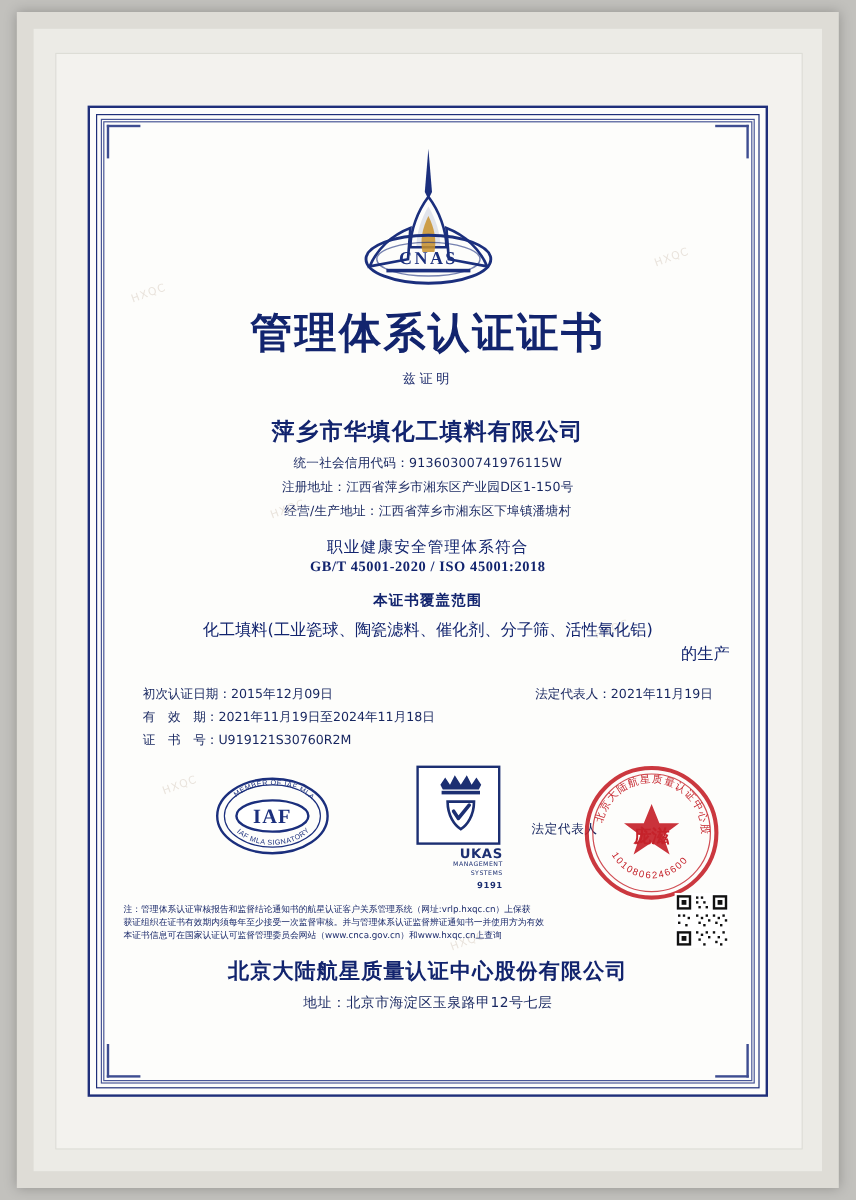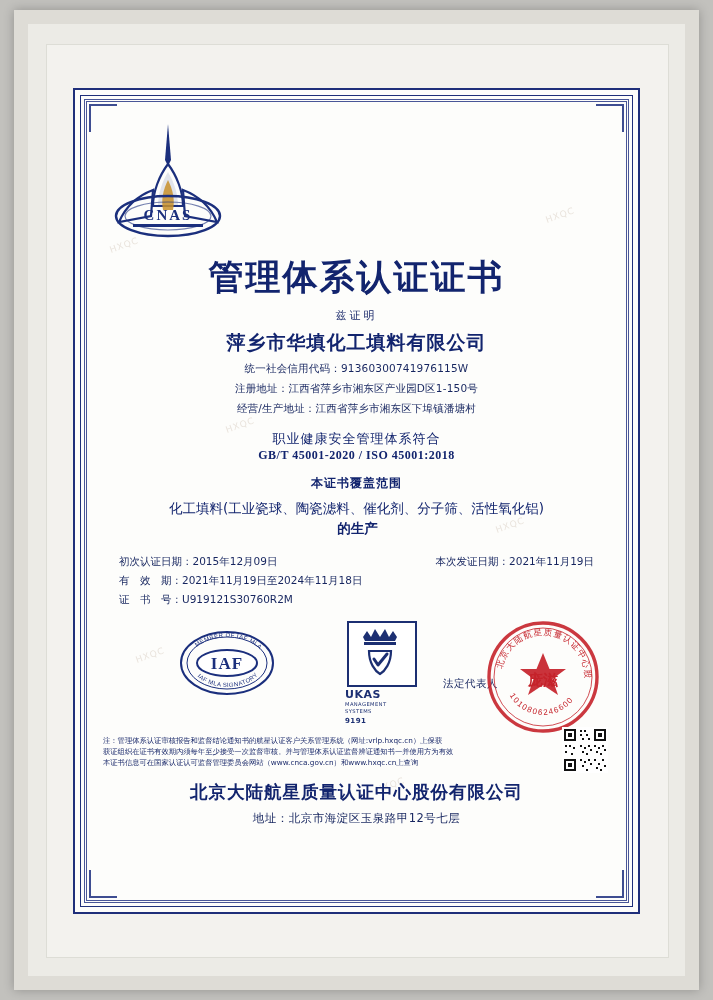--- a/index.html
+++ b/index.html
@@ -92,21 +92,21 @@
     left: 18px; right: 18px; top: 14px; bottom: 14px;
     text-align: center;
   }
 
   
   .logo-wrap {
     margin-top: 16px;
     height: 140px;
     display: flex;
     align-items: center;
-    justify-content: flex-start;
+    justify-content: center;
   }
 
   
   .main-title {
     font-family: "DejaVu Sans", sans-serif;
     font-size: 35px;
     font-weight: bold;
     color: #12246e;
     letter-spacing: 2px;
     margin-top: -6px;
@@ -114,21 +114,21 @@
   .sub-hereby {
     font-size: 11px;
     color: #1b2a6b;
     margin-top: 7px;
     letter-spacing: 3px;
   }
   .company {
     font-size: 19px;
     font-weight: bold;
     color: #12246e;
-    margin-top: 7px;
+    margin-top: 24px;
     letter-spacing: 1px;
   }
   .meta-line {
     font-size: 10.5px;
     color: #16255f;
     margin-top: 6px;
     letter-spacing: .2px;
   }
 
   .standard-head {
@@ -154,21 +154,21 @@
   }
   .scope-body {
     font-size: 13.5px;
     color: #12246e;
     margin-top: 6px;
     line-height: 1.5;
     text-align: left;
     padding: 0 12px;
   }
   .scope-body .l1 { text-align: center; }
-  .scope-body .l2 { text-align: center; padding-left: 2px; font-weight: bold; }
+  .scope-body .l2 { text-align: right; padding-left: 2px; }
 
   
   .dates {
     margin-top: 16px;
     padding: 0 26px;
     font-size: 10.5px;
     color: #16255f;
   }
   .date-row {
     display: flex;
@@ -186,21 +186,21 @@
   }
   .iaf {
     position: absolute;
     left: 86px; top: 6px;
     width: 96px; height: 72px;
   }
   .ukas {
     position: absolute;
     left: 252px; top: 0px;
     width: 74px; height: 96px;
-    text-align: left;
+    text-align: right;
   }
   .ukas-box {
     width: 66px; height: 62px;
     margin: 0 auto;
     border: 2px solid #1c2f72;
     background: #fff;
     position: relative;
   }
   .ukas-name {
     font-size: 11px;
@@ -217,21 +217,21 @@
   }
   .ukas-num {
     font-size: 7px;
     color: #1c2f72;
     margin-top: 2px;
     letter-spacing: .5px;
     font-weight: bold;
   }
   .legal-rep {
     position: absolute;
-    left: 350px; top: 56px;
+    left: 350px; top: 46px;
     font-size: 10.5px;
     color: #16255f;
     letter-spacing: .5px;
     text-align: center;
   }
   .seal {
     position: absolute;
     left: 392px; top: -2px;
     width: 116px; height: 116px;
   }
@@ -329,21 +329,21 @@
 
     <div class="scope-head">本证书覆盖范围</div>
     <div class="scope-body">
       <div class="l1">化工填料(工业瓷球、陶瓷滤料、催化剂、分子筛、活性氧化铝)</div>
       <div class="l2">的生产</div>
     </div>
 
     <div class="dates">
       <div class="date-row">
         <span class="left"><span>初次认证日期：</span><span>2015年12月09日</span></span>
-        <span class="right"><span>本次发证日期：</span><span>2021年11月19日</span></span>
+        <span class="right"><span>法定代表人：</span><span>2021年11月19日</span></span>
       </div>
       <div class="date-row">
         <span class="left"><span>有　效　期：</span><span>2021年11月19日至2024年11月18日</span></span>
         <span class="right"></span>
       </div>
       <div class="date-row">
         <span class="left"><span>证　书　号：</span><span>U919121S30760R2M</span></span>
         <span class="right"></span>
       </div>
     </div>

